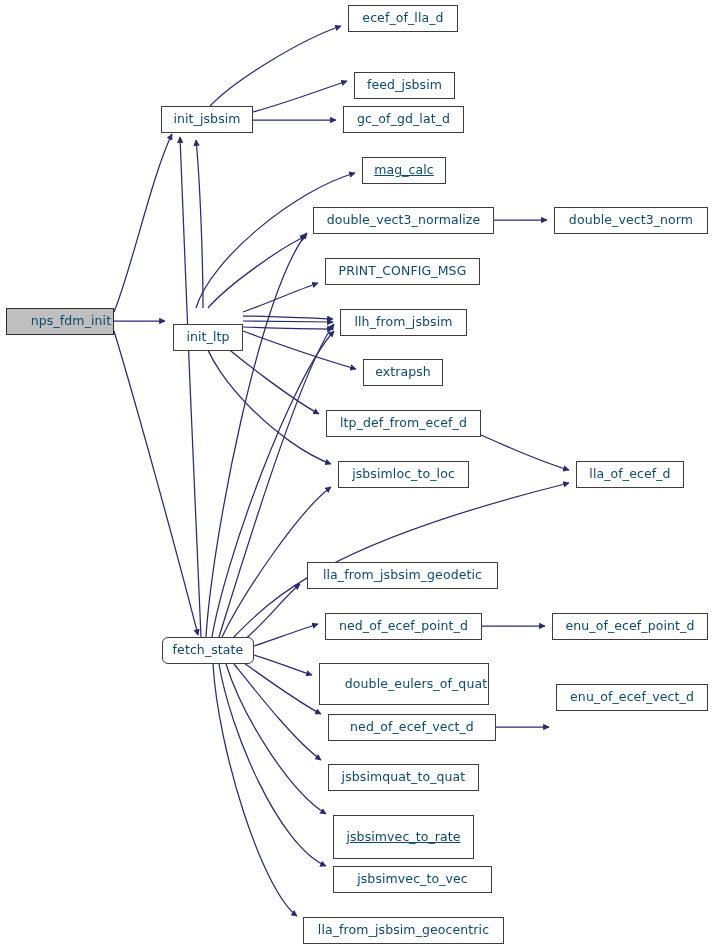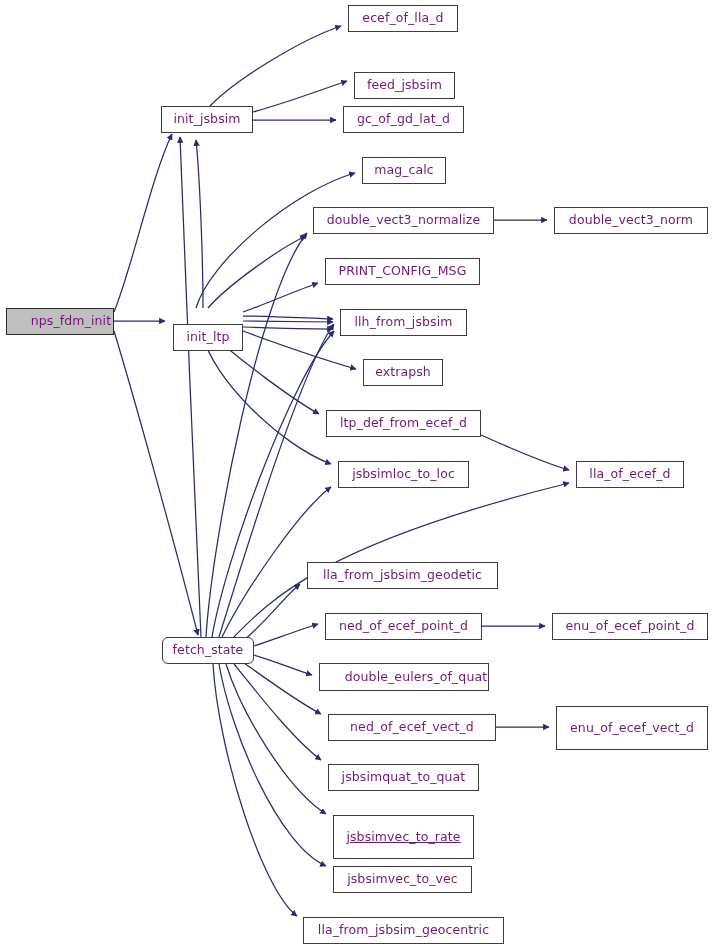--- a/index.html
+++ b/index.html
@@ -22,21 +22,21 @@
     left: 0;
     top: 0;
     width: 713px;
     height: 949px;
   }
   .node {
     position: absolute;
     box-sizing: border-box;
     border: 1px solid #3d3d3d;
     background: #ffffff;
-    color: #701a75;
+    color: #0c4a6e;
     font-size: 12.5px;
     line-height: 1;
     display: flex;
     align-items: center;
     justify-content: center;
     white-space: nowrap;
     letter-spacing: 0.1px;
   }
   .node.highlight {
     background: #bfbfbf;
@@ -108,21 +108,21 @@
       </div>
       <div class="node" style="left: 348px; top: 5px; width: 110px; height: 27px;">
         <span class="node-label">ecef_of_lla_d</span>
       </div>
       <div class="node" style="left: 354px; top: 56px; width: 101px; height: 27px; margin-top: 16px;">
         <span class="node-label">feed_jsbsim</span>
       </div>
       <div class="node" style="left: 343px; top: 106px; width: 121px; height: 27px;">
         <span class="node-label">gc_of_gd_lat_d</span>
       </div>
-      <div class="node" style="left: 362px; top: 157px; width: 84px; height: 27px;">
+      <div class="node" style="left: 362px; top: 157px; width: 84px; height: 27px; text-decoration: underline;">
         <span class="node-label">mag_calc</span>
       </div>
       <div class="node" style="left: 313px; top: 207px; width: 181px; height: 27px;">
         <span class="node-label">double_vect3_normalize</span>
       </div>
       <div class="node" style="left: 554px; top: 207px; width: 154px; height: 27px;">
         <span class="node-label">double_vect3_norm</span>
       </div>
       <div class="node" style="left: 325px; top: 258px; width: 155px; height: 27px;">
         <span class="node-label">PRINT_CONFIG_MSG</span>
@@ -144,35 +144,35 @@
       </div>
       <div class="node" style="left: 307px; top: 562px; width: 191px; height: 27px;">
         <span class="node-label">lla_from_jsbsim_geodetic</span>
       </div>
       <div class="node" style="left: 325px; top: 613px; width: 157px; height: 27px;">
         <span class="node-label">ned_of_ecef_point_d</span>
       </div>
       <div class="node" style="left: 552px; top: 613px; width: 156px; height: 27px;">
         <span class="node-label">enu_of_ecef_point_d</span>
       </div>
-      <div class="node" style="left: 319px; top: 663px; width: 170px; height: 28px; padding-left: 24px;">
+      <div class="node" style="left: 319px; top: 663px; width: 170px; height: 42px; padding-left: 24px;">
         <span class="node-label">double_eulers_of_quat</span>
       </div>
       <div class="node" style="left: 328px; top: 714px; width: 168px; height: 27px;">
         <span class="node-label">ned_of_ecef_vect_d</span>
       </div>
-      <div class="node" style="left: 556px; top: 706px; width: 152px; height: 44px;">
+      <div class="node" style="left: 556px; top: 684px; width: 152px; height: 27px;">
         <span class="node-label">enu_of_ecef_vect_d</span>
       </div>
       <div class="node" style="left: 328px; top: 764px; width: 151px; height: 27px;">
         <span class="node-label">jsbsimquat_to_quat</span>
       </div>
       <div class="node" style="left: 333px; top: 815px; width: 141px; height: 44px; text-decoration: underline;">
         <span class="node-label">jsbsimvec_to_rate</span>
       </div>
-      <div class="node" style="left: 333px; top: 866px; width: 139px; height: 27px;">
+      <div class="node" style="left: 333px; top: 866px; width: 159px; height: 27px;">
         <span class="node-label">jsbsimvec_to_vec</span>
       </div>
       <div class="node" style="left: 303px; top: 917px; width: 201px; height: 27px;">
         <span class="node-label">lla_from_jsbsim_geocentric</span>
       </div>
     </div>
 </div>
 
 </body></html>

